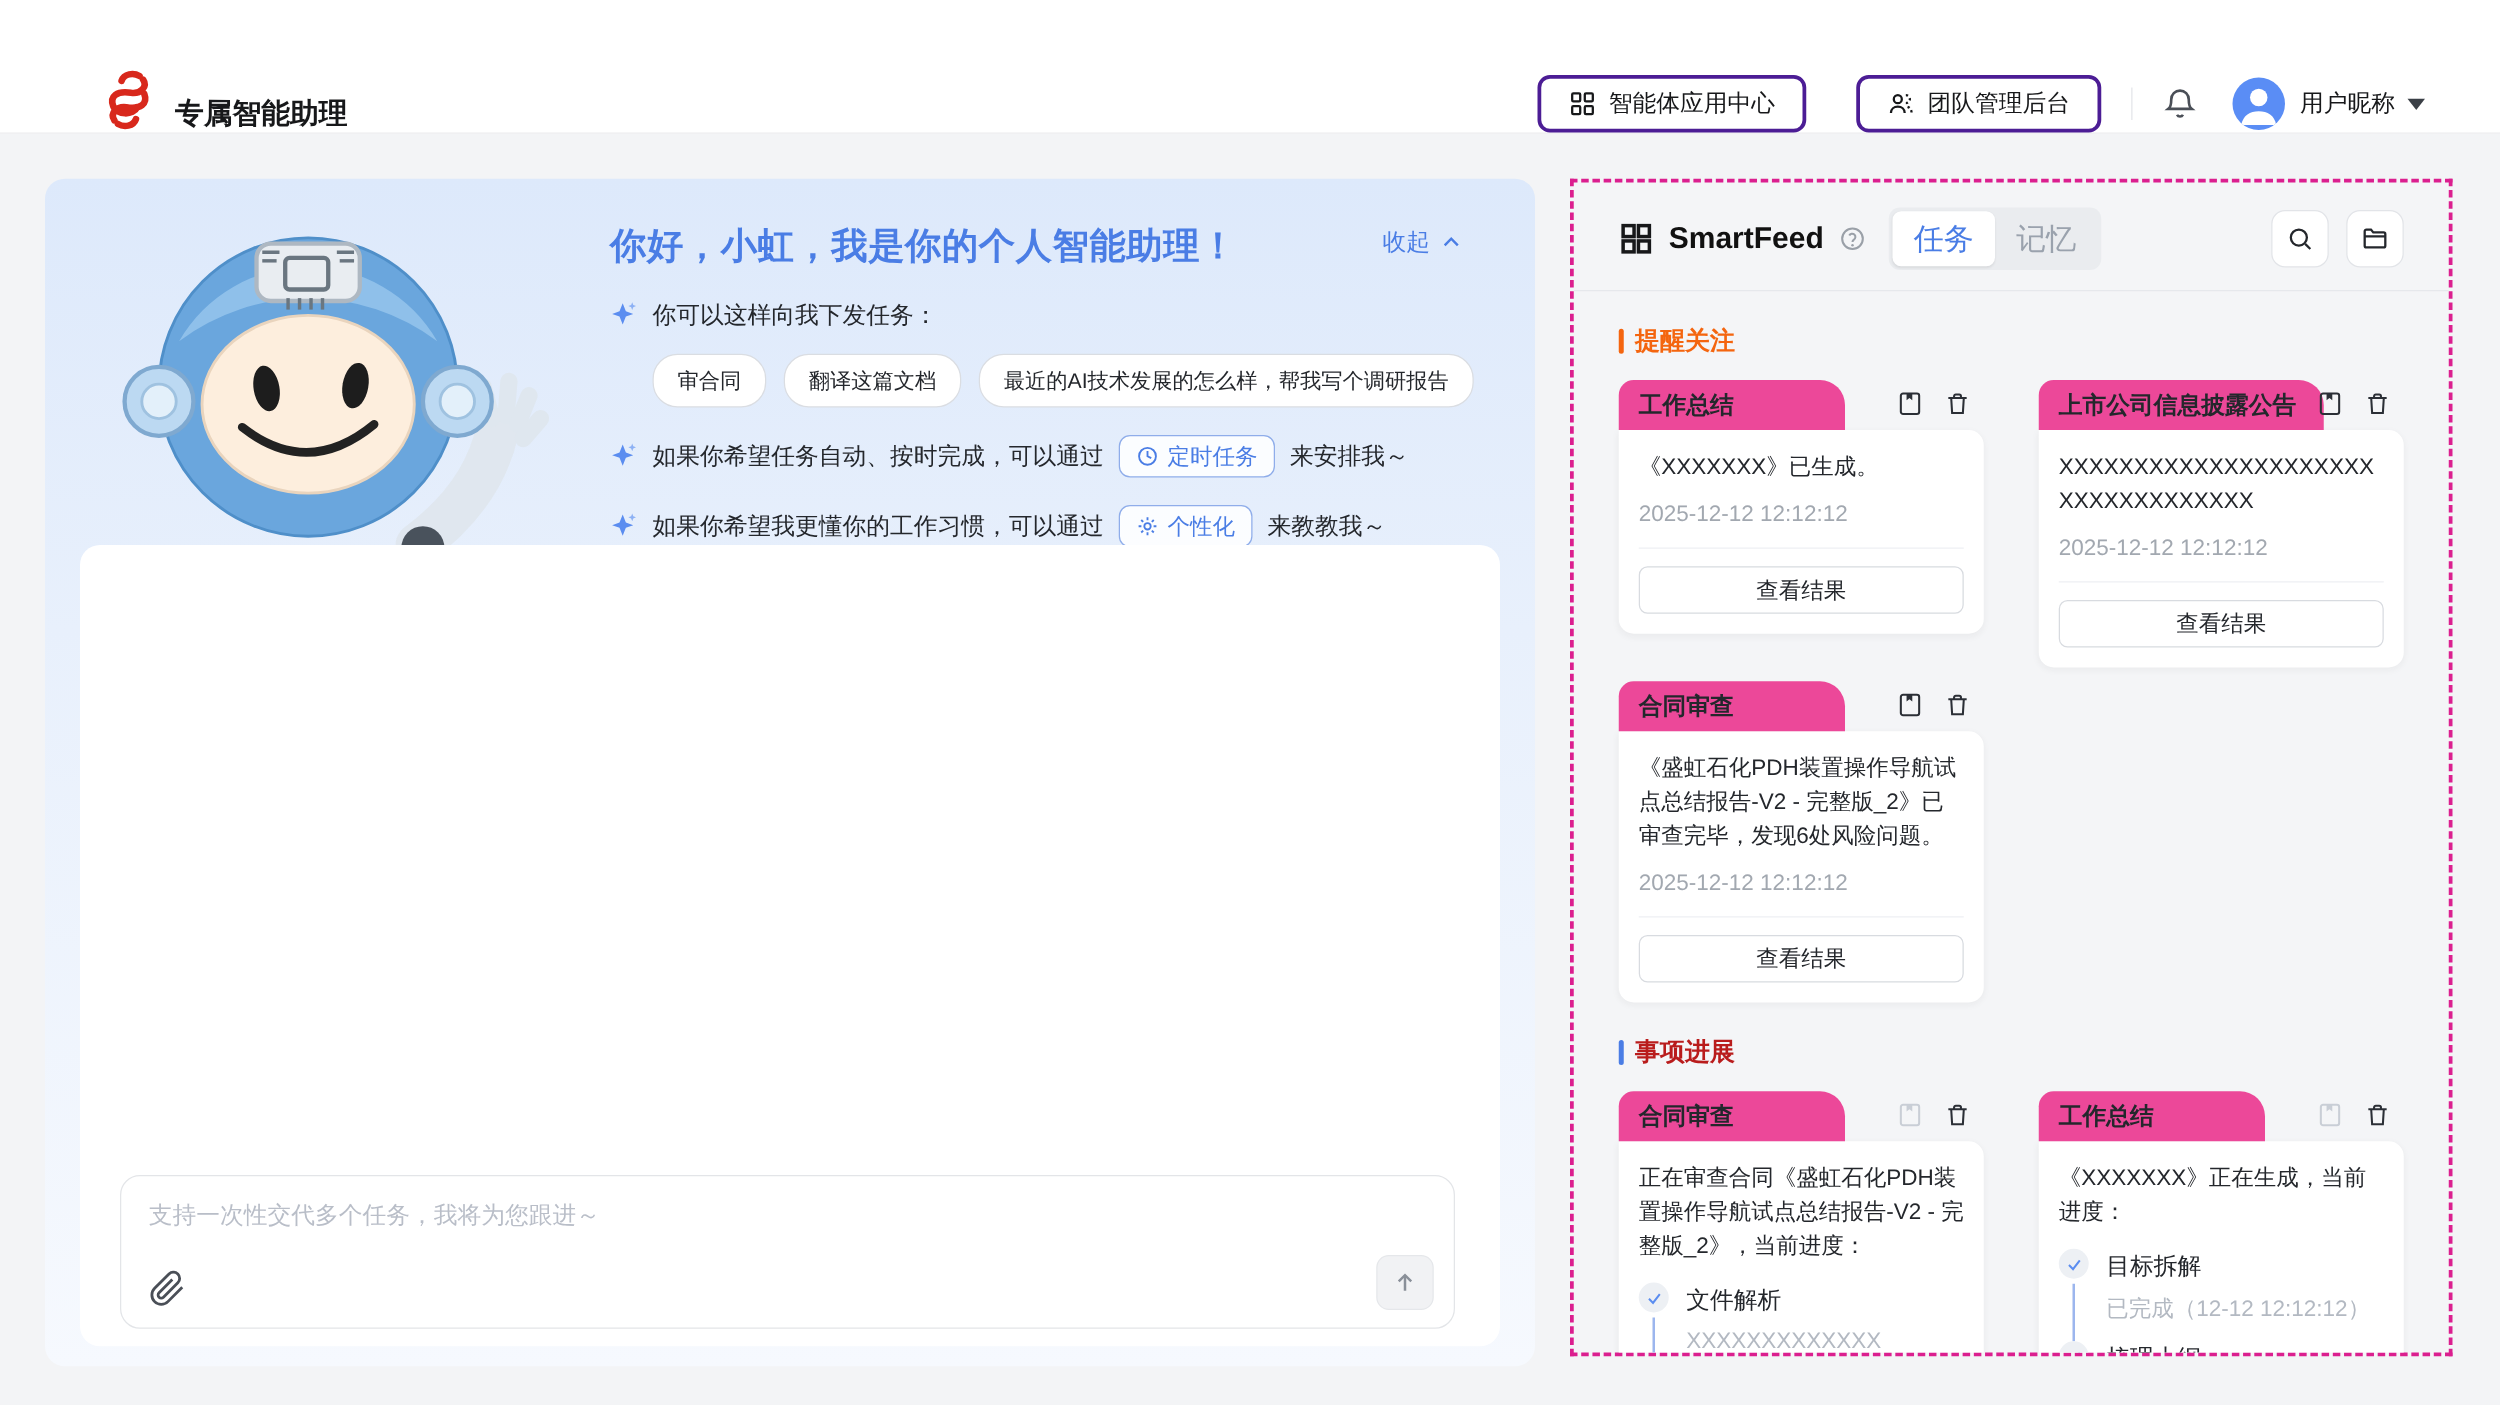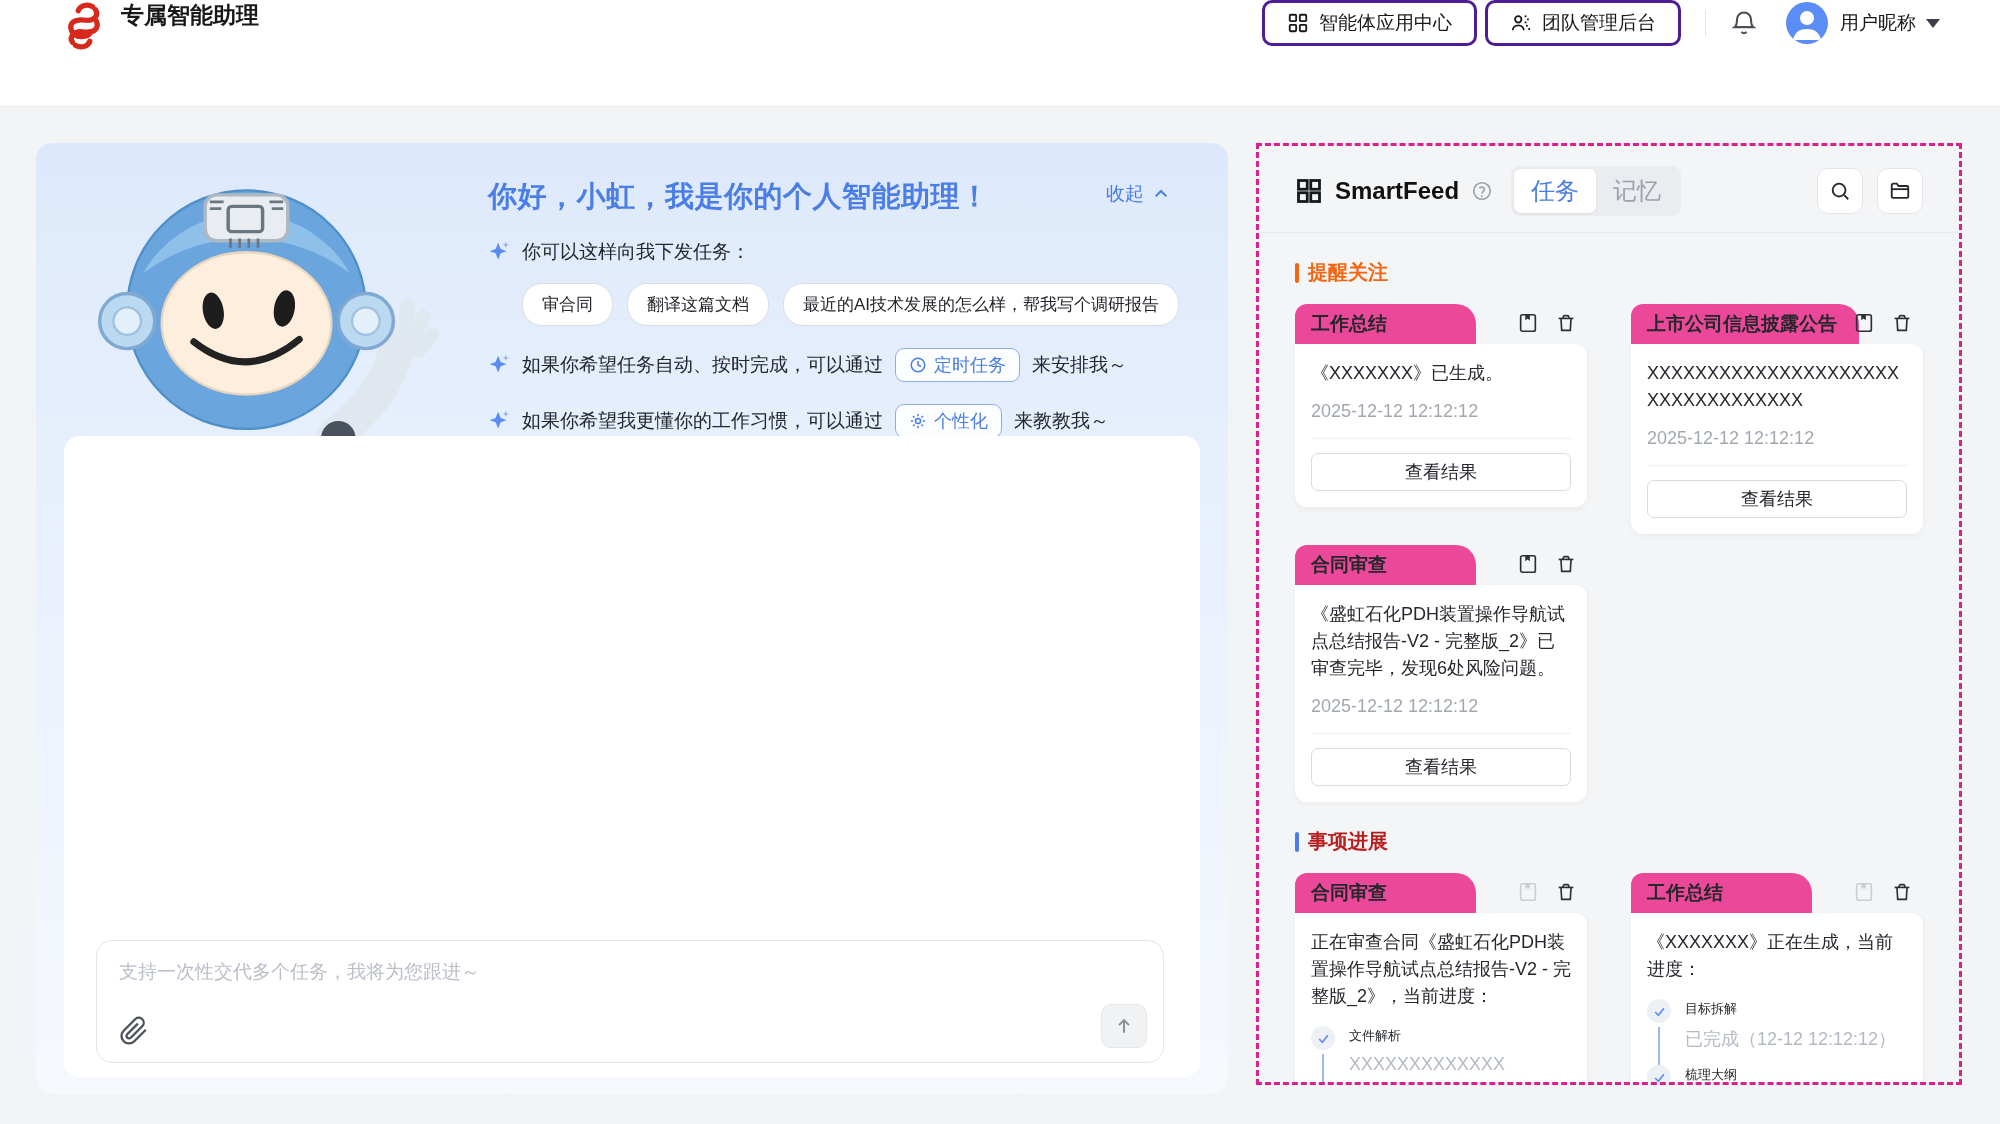--- a/index.html
+++ b/index.html
@@ -1,27 +1,27 @@
 <!DOCTYPE html>
 <html><head>
 <meta charset="utf-8">
 <style>
   * { margin:0; padding:0; box-sizing:border-box; }
   html,body { width:2000px; height:1124px; overflow:hidden; background:#f3f4f6;
     font-family:"Liberation Sans","DejaVu Sans",sans-serif; color:#2b2f36; }
 
   
   .header { height:107px; background:#fff; border-bottom:1px solid #ececee;
-    display:flex; align-items:flex-start; padding:0 60px 0 61px; }
+    display:flex; align-items:flex-end; padding:0 60px 0 80px; }
   .logo-svg { width:46px; height:52px; }
   .app-title { font-size:23px; font-weight:700; margin-left:14px; color:#17181a; }
   .header-right { margin-left:auto; display:flex; align-items:center; }
   .nav-btn { display:flex; align-items:center; gap:10px; height:46px; padding:0 22px;
     border:3px solid #4c1d95; border-radius:10px; background:#fff; font-size:19px; color:#17181a; cursor:pointer; }
-  .nav-btn + .nav-btn { margin-left:8px; }
+  .nav-btn + .nav-btn { margin-left:40px; }
   .hdr-divider { width:1px; height:26px; background:#e3e5e9; margin:0 24px; }
   .bell { width:28px; height:28px; color:#4a4f57; }
   .avatar { width:42px; height:42px; border-radius:50%; background:#5a8df5; margin-left:28px;
     display:flex; align-items:center; justify-content:center; overflow:hidden; }
   .user-name { font-size:19px; margin-left:12px; color:#17181a; }
   .caret { width:0; height:0; border-left:7px solid transparent; border-right:7px solid transparent;
     border-top:9px solid #3a3f46; margin-left:10px; }
 
   
   .main { display:flex; padding:36px 38px 0 36px; gap:28px; }
@@ -95,21 +95,21 @@
     font-size:18px; color:#24272c; cursor:pointer; font-family:inherit; }
 
   .steps { margin-top:16px; }
   .step { display:flex; gap:14px; }
   .step-rail { display:flex; flex-direction:column; align-items:center; width:24px; flex:none; }
   .step-check { width:24px; height:24px; border-radius:50%; background:#edf0f4; flex:none;
     display:flex; align-items:center; justify-content:center; color:#5b8df0; }
   .step-check svg { width:13px; height:13px; }
   .step-line { width:2px; flex:1; min-height:24px; background:#9cb6ee; margin-top:4px; }
   .step-main { padding-bottom:14px; }
-  .step-label { font-size:13px; color:#24272c; padding-top:1px; }
+  .step-label { font-size:19px; color:#24272c; padding-top:1px; }
   .step-sub { font-size:18px; color:#b3b9c2; margin-top:9px; word-break:break-all; }
 </style>
 </head>
 <body>
 
 <div class="header">
   <svg class="logo-svg" viewBox="0 0 48 54">
     <g fill="none" stroke="#d8281c" stroke-width="5.5" stroke-linecap="round">
       <path d="M36 10 C40 16 34 22 26 21 C14 19 8 24 11 32 C14 40 28 40 31 33"></path>
       <path d="M12 44 C8 38 14 32 22 33 C34 35 40 30 37 22"></path>

